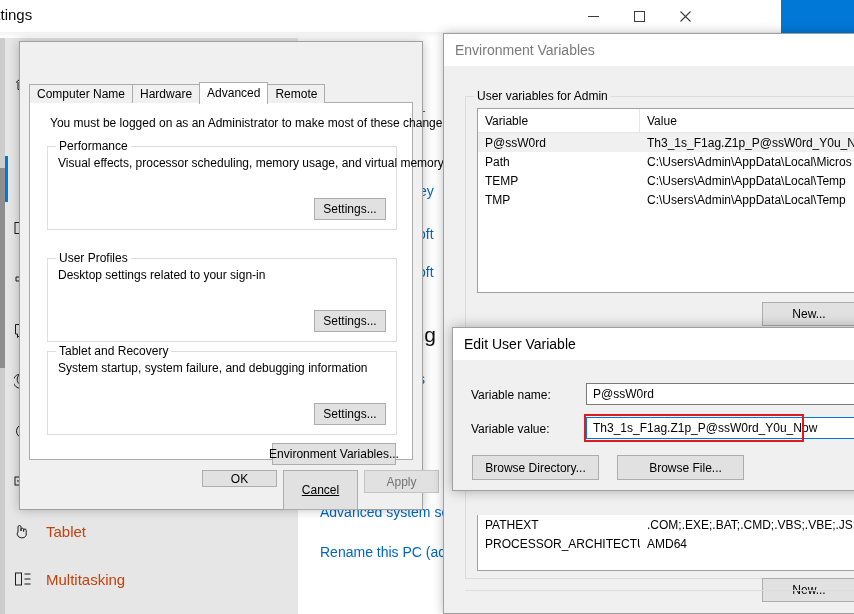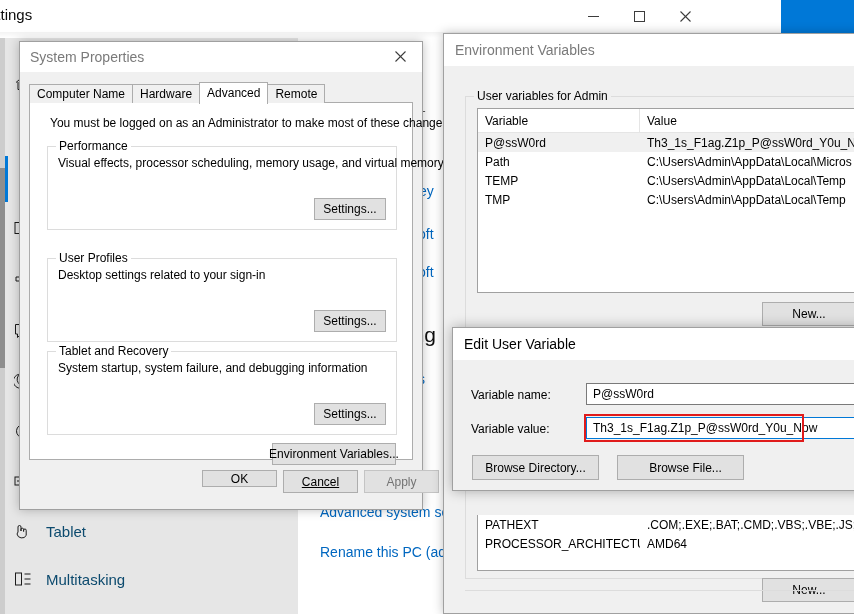--- a/index.html
+++ b/index.html
@@ -89,21 +89,21 @@
     align-items: center;
   }
   .sb-item .sb-icon {
     width: 46px;
     display: flex; align-items: center; justify-content: center;
     color: #1b1b1b;
     flex: 0 0 46px;
   }
   .sb-item .sb-label {
     font-size: 15px;
-    color: #0c4a6e;
+    color: #c2410c;
     white-space: nowrap;
   }
   .sb-item.sel .sb-label { font-weight: bold; }
   .sb-sel-bar {
     position: absolute;
     left: 5px; top: 0;
     width: 3px; height: 46px;
     background: #0078d7;
   }
   .sb-header-fi {
@@ -548,29 +548,20 @@
       <span class="content-link" style="left:120px; top:226px;">oft</span>
       <span class="content-heading" style="left:110px; top:285px;">ing</span>
       <span class="content-link" style="left:120px; top:333px;">s</span>
       <span class="content-link" style="left:120px; top:427px;">n</span>
       <span class="content-link" style="left:22px; top:466px;">Advanced system se</span>
       <span class="content-link" style="left:22px; top:506px;">Rename this PC (ad</span>
     </div>
   </div>
 
   <div class="sysprops">
-    <div class="sp-titlebar">
-      <div class="sp-title">System Properties</div>
-      <div class="sp-close">
-        <svg width="11" height="11" viewBox="0 0 11 11">
-          <line x1="0.5" y1="0.5" x2="10.5" y2="10.5" stroke="#3c3c3c" stroke-width="1.1"></line>
-          <line x1="10.5" y1="0.5" x2="0.5" y2="10.5" stroke="#3c3c3c" stroke-width="1.1"></line>
-        </svg>
-      </div>
-    </div>
 
     <div class="sp-body">
 
       <div class="tabstrip">
         <div class="tab">Computer Name</div>
         <div class="tab">Hardware</div>
         <div class="tab active">Advanced</div>
         <div class="tab">Remote</div>
       </div>
 
@@ -592,21 +583,21 @@
         <div class="groupbox" style="left:17px; top:248px; width:350px; height:84px;">
           <span class="gb-title">Tablet and Recovery</span>
           <span class="gb-desc">System startup, system failure, and debugging information</span>
           <button class="btn btn-abs" style="right:10px; bottom:9px; width:72px; height:22px;">Settings...</button>
         </div>
 
         <button class="btn btn-abs" style="right:16px; top:340px; width:124px; height:22px;">Environment Variables...</button>
       </div>
 
       <button class="btn btn-abs" style="left:182px; top:398px; width:75px; height:17px;">OK</button>
-      <button class="btn btn-abs" style="left:263px; top:398px; width:75px; height:23px;text-decoration:underline;">Cancel</button>
+      <button class="btn btn-abs" style="left:263px; top:398px; width:75px; height:40px;text-decoration:underline;">Cancel</button>
       <button class="btn btn-abs disabled" style="left:344px; top:398px; width:75px; height:23px;">Apply</button>
     </div>
   </div>
 
   <div class="envvars">
     <div class="ev-titlebar">
       <div class="ev-title">Environment Variables</div>
     </div>
 
     <div class="ev-group">

